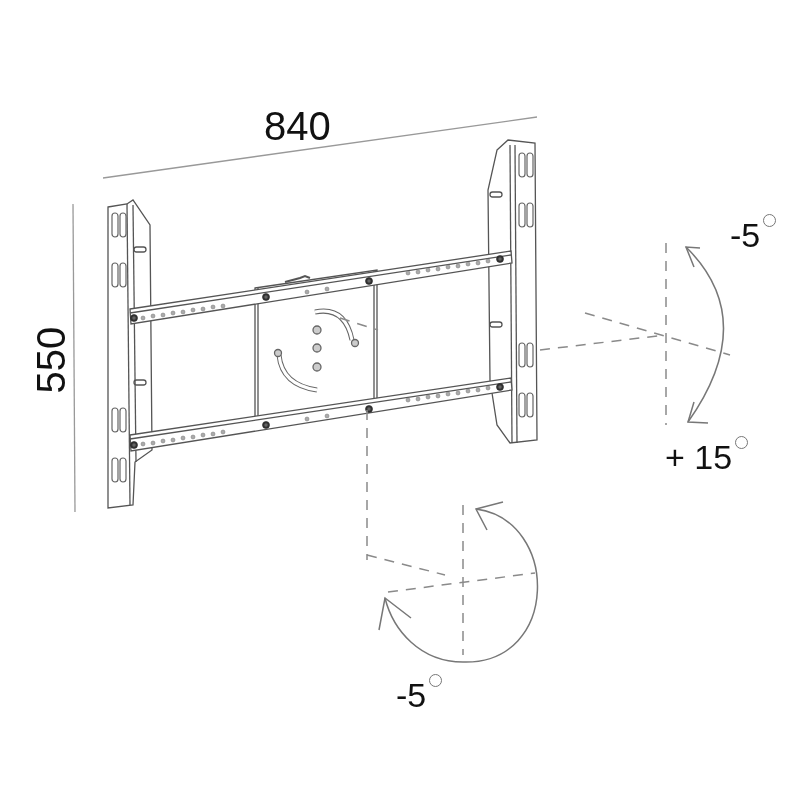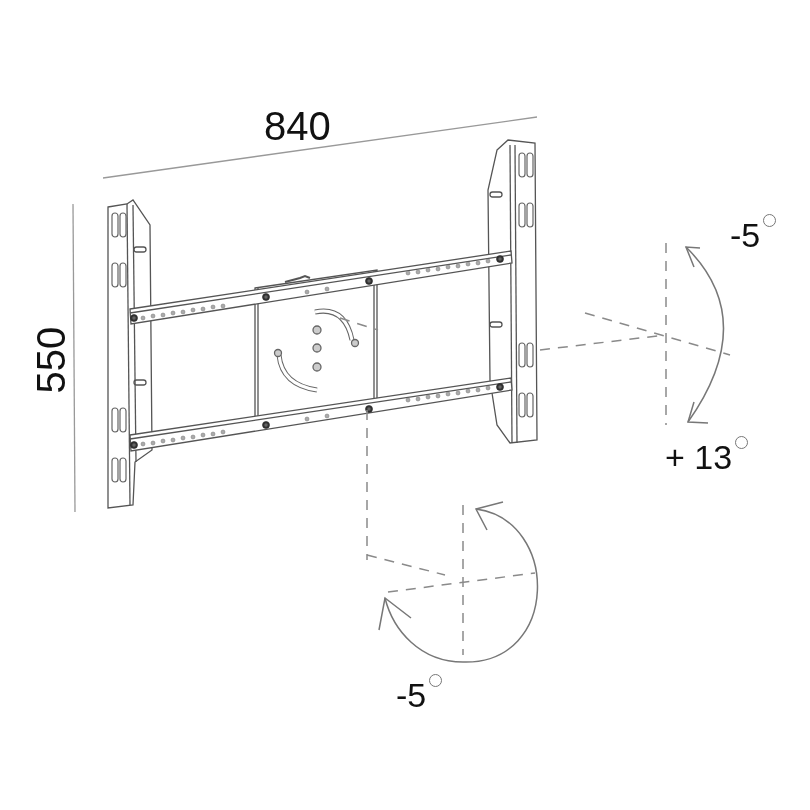--- a/index.html
+++ b/index.html
@@ -211,20 +211,20 @@
 </div>
 <div class="label dim-label" id="dim-height-label" style="left:18px; top:340px;">
   <span>550</span>
 </div>
 
 
 <div class="label angle-label" style="left:730px; top:218px;">
   <span>-</span><span>5</span><span class="deg"></span>
 </div>
 <div class="label angle-label" style="left:665px; top:440px;">
-  <span>+ </span><span>13</span><span class="deg"></span>
+  <span>+ </span><span>15</span><span class="deg"></span>
 </div>
 
 
 <div class="label angle-label" style="left:396px; top:678px;">
   <span>-</span><span>5</span><span class="deg"></span>
 </div>
 </div>
 
 </body></html>

